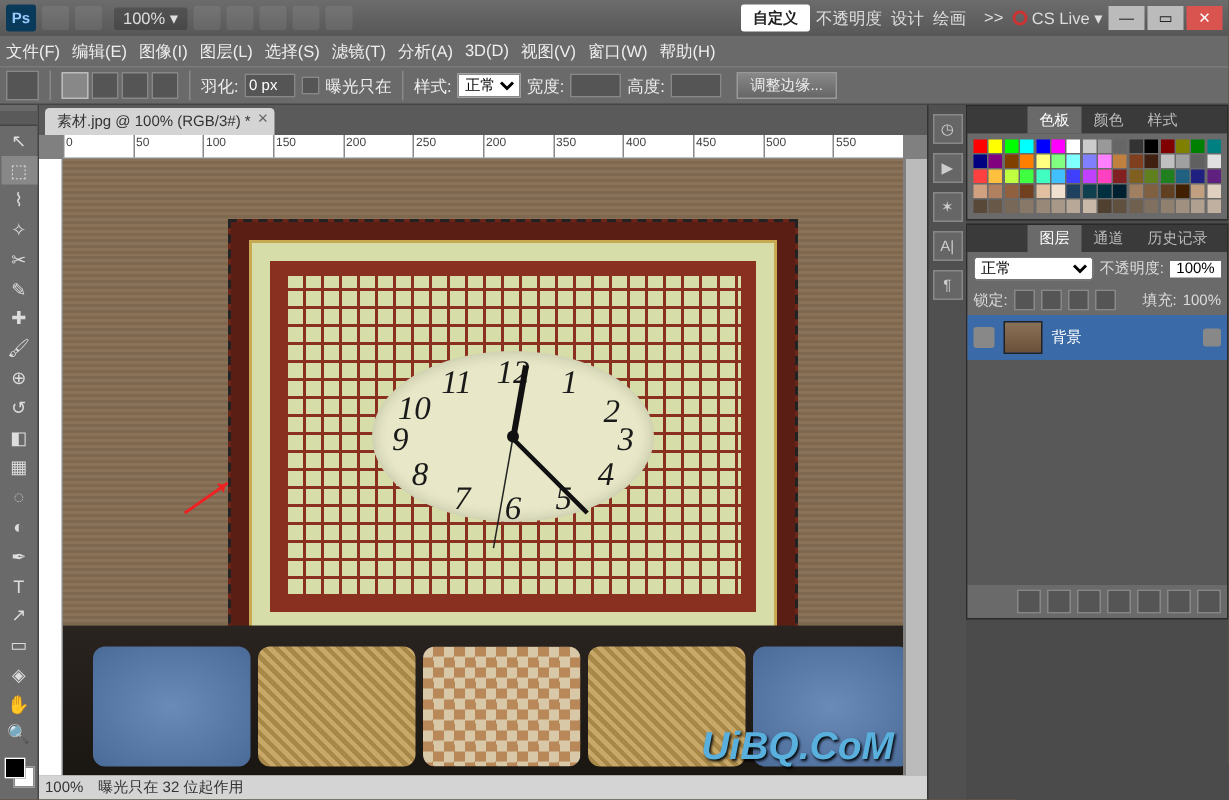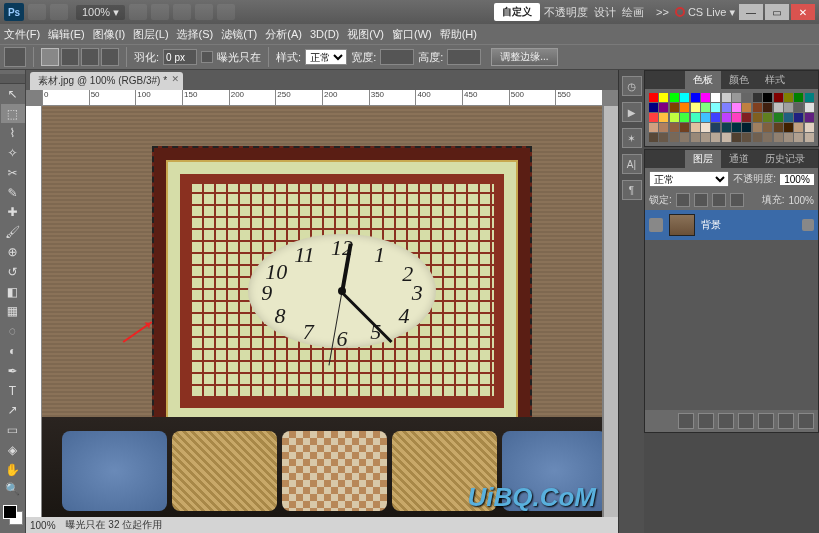--- a/index.html
+++ b/index.html
@@ -95,21 +95,21 @@
 .panel-tabs { height: 18px; background: #3a3a3a; display: flex; font-size: 10px; color: #bbb; }
 .panel-tabs .ptab { padding: 2px 8px; }
 .panel-tabs .ptab.active { background: #6a6a6a; color: #fff; margin-left: 40px; }
 .swatch-grid { background: #6a6a6a; padding: 4px; display: grid; grid-template-columns: repeat(16,1fr); gap: 1px; }
 .swatch-grid .sw { width: 9px; height: 9px; }
 .layers-opts { height: 22px; background: #6a6a6a; display: flex; align-items: center; padding: 0 4px; font-size: 10px; color: #ddd; gap: 4px; }
 .layers-opts select { font-size: 10px; height: 16px; flex: 1; }
 .layers-opts .opc { width: 34px; background: #fff; color: #000; font-size: 10px; text-align: center; }
 .layers-lock { height: 20px; background: #6a6a6a; display: flex; align-items: center; padding: 0 4px; font-size: 10px; color: #ddd; gap: 4px; }
 .layers-lock .li { width: 14px; height: 14px; background: #555; border: 1px solid #888; }
-.layer-list { background: #585858; height: 200px; }
+.layer-list { background: #585858; height: 180px; }
 .layer { height: 30px; background: #3a6aa8; display: flex; align-items: center; padding: 0 4px; gap: 6px; font-size: 10px; color: #fff; }
 .layer .eye { width: 14px; height: 14px; background: #888; border-radius: 2px; }
 .layer .thumb { width: 26px; height: 22px; background: #fff; border: 1px solid #222; background: linear-gradient(#8a7258,#6a5038); }
 .layer .lock { width: 12px; height: 12px; background: #888; border-radius: 2px; margin-left: auto; }
 .layer-btns { height: 22px; background: #6a6a6a; display: flex; align-items: center; justify-content: flex-end; padding: 0 4px; gap: 4px; }
 .layer-btns .lb { width: 16px; height: 16px; background: #555; border: 1px solid #888; }
 
 </style>
 </head>
 <body>

